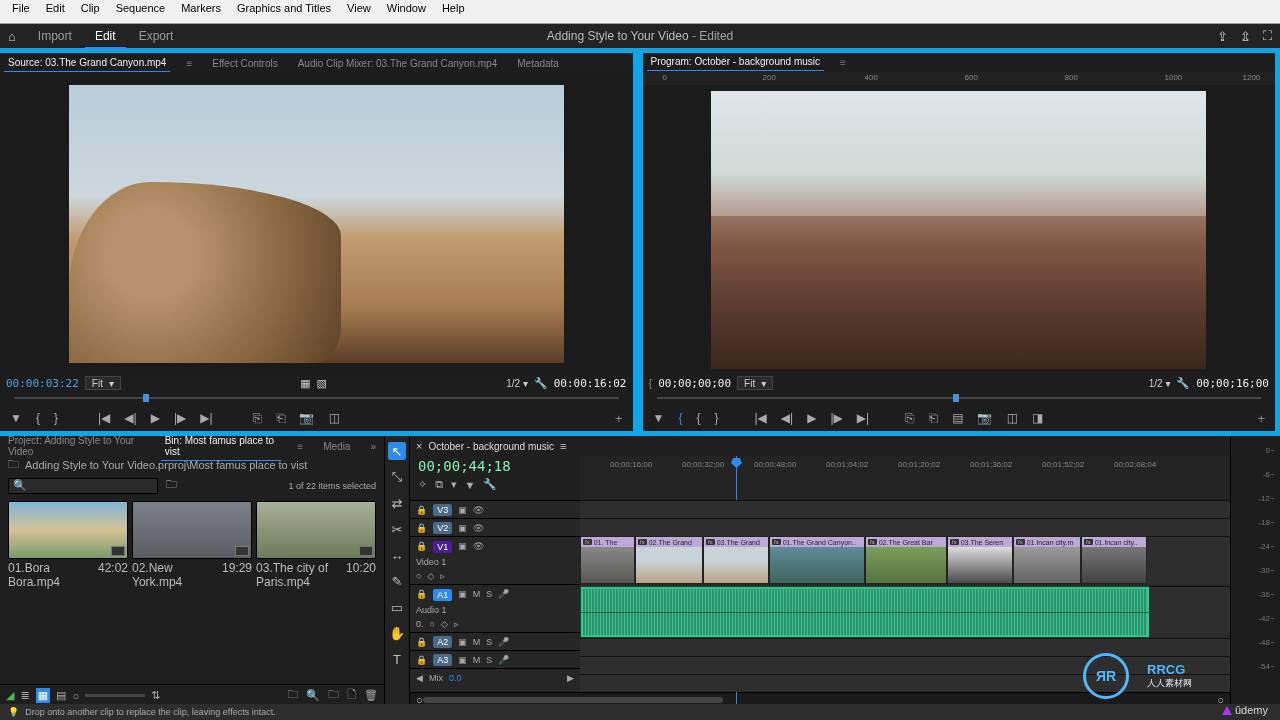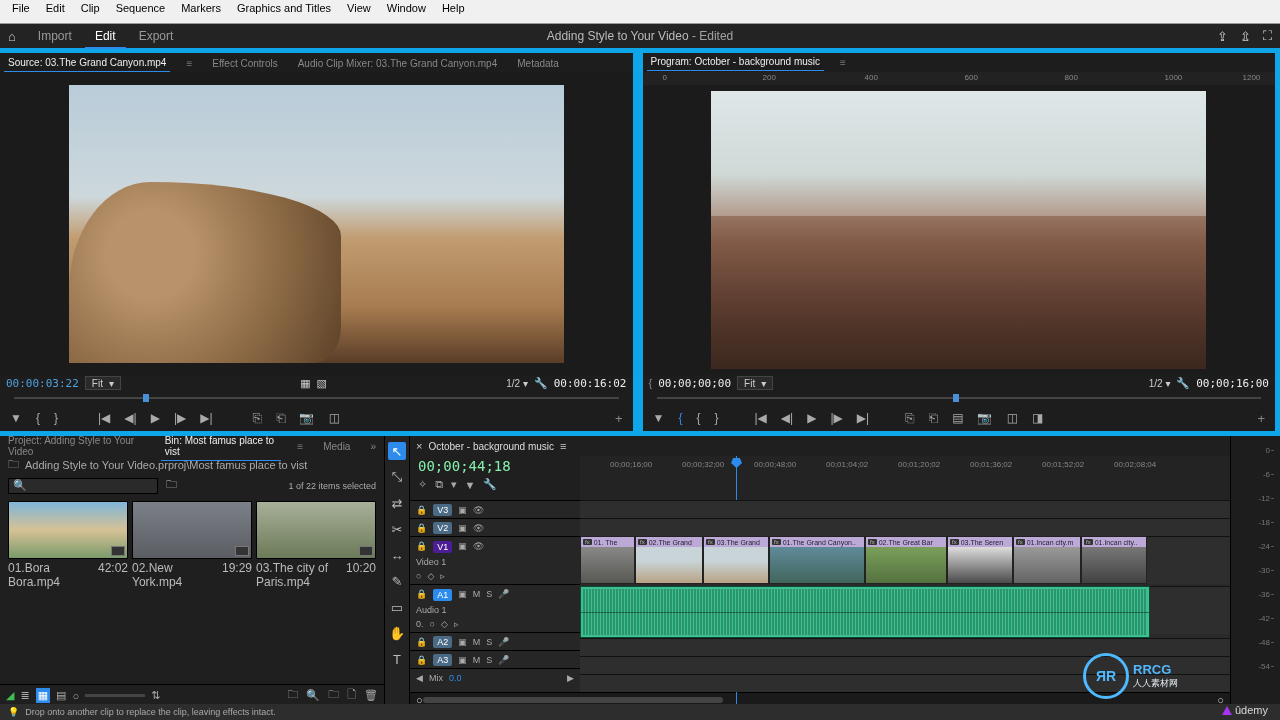--- a/index.html
+++ b/index.html
@@ -135,21 +135,21 @@
   .meters { width: 50px; background: #1d1d1d; border-left: 1px solid #000; position: relative; }
   .meters .scale { position: absolute; right: 4px; top: 10px; bottom: 10px; width: 100%; }
   .meters .scale span { position: absolute; right: 6px; font-size: 8px; color: #777; }
   .meters .scale span::after { content: ""; position: absolute; right: -4px; top: 4px; width: 3px; height: 1px; background: #555; }
   
   
   .statusbar { position: absolute; left: 0; right: 0; bottom: 0; height: 16px; background: #2d2d2d; color: #aaa; font-size: 9px; padding: 2px 8px; display: flex; align-items: center; gap: 6px; }
   .statusbar .bulb { color: #ffd060; }
   
   
-  .wm-rrcg { position: absolute; right: 82px; bottom: 14px; width: 115px; height: 60px; display: flex; align-items: center; gap: 4px; pointer-events: none; }
+  .wm-rrcg { position: absolute; right: 82px; bottom: 14px; width: 115px; height: 60px; display: flex; align-items: center; gap: 18px; pointer-events: none; }
   .wm-rrcg .logo { width: 46px; height: 46px; border: 3px solid #4fb9ff; border-radius: 50%; display: flex; align-items: center; justify-content: center; color: #4fb9ff; font-weight: bold; font-size: 14px; }
   .wm-rrcg .txt { color: #4fb9ff; font-weight: bold; font-size: 13px; }
   .wm-rrcg .txt small { display: block; color: #e6eef4; font-size: 9px; font-weight: normal; }
   .wm-udemy { position: absolute; right: 12px; bottom: 4px; color: #d8d8d8; font-size: 11px; font-weight: 500; display: flex; align-items: center; gap: 3px; pointer-events: none; }
   .wm-udemy::before { content: ""; border-left: 5px solid transparent; border-right: 5px solid transparent; border-bottom: 9px solid #a435f0; transform: rotate(0deg); }
 
   .ic { display: inline-flex; align-items: center; justify-content: center; }
 </style>
 </head>
 <body>

